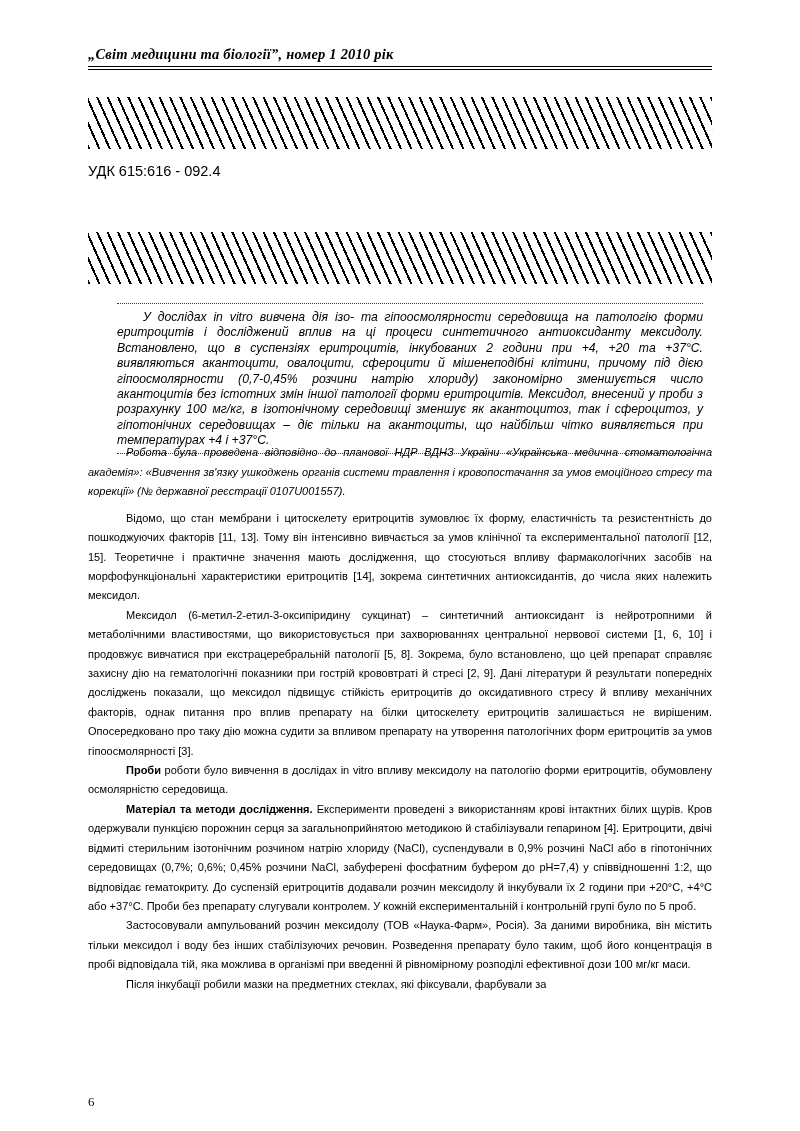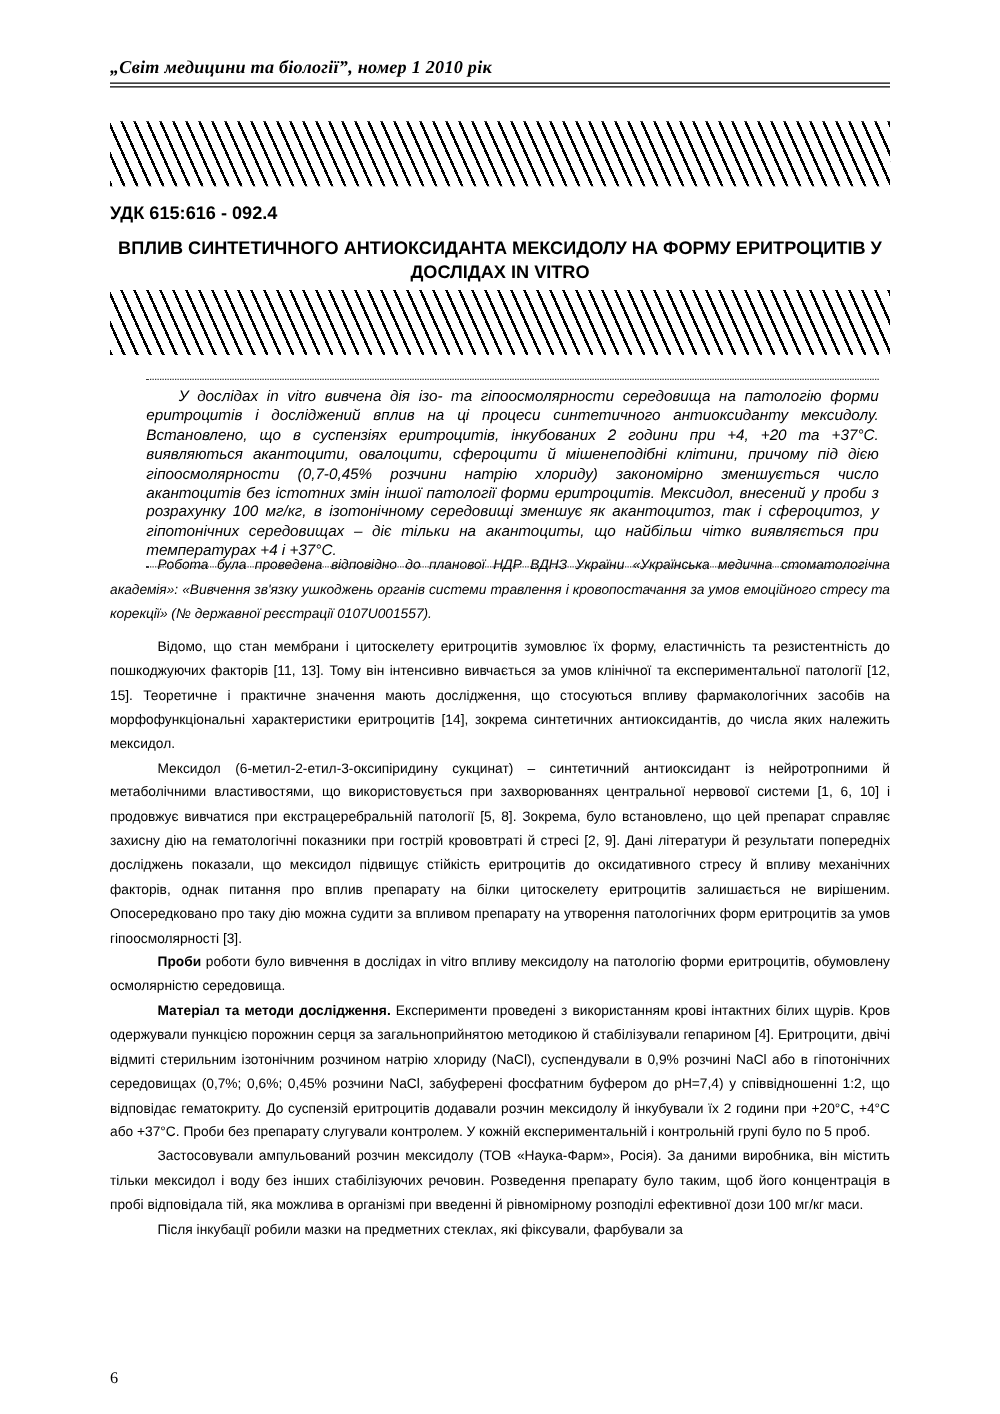--- a/index.html
+++ b/index.html
@@ -84,21 +84,21 @@
   
   .banner-ua::before, .banner-en::before {
     content: "";
   }
 
   
   .udc {
     position: absolute;
     left: 88px;
     top: 163px;
-    font-weight: bold;
+    font-weight: normal;
     font-size: 14.5px;
   }
 
   
   .title {
     position: absolute;
     left: 88px;
     top: 190px;
     width: 624px;
     text-align: center;
@@ -192,21 +192,20 @@
   </div>
 
   <div class="banner">
     <div class="banner-ua">ЕКСПЕРИМЕНТАЛЬНА МЕДИЦИНА</div>
     <div class="banner-en">EXPERIMENTAL MEDICINE</div>
     <div class="hatch"></div>
   </div>
 
   <div class="udc">УДК 615:616 - 092.4</div>
 
-  <div class="title">ВПЛИВ СИНТЕТИЧНОГО АНТИОКСИДАНТА МЕКСИДОЛУ НА ФОРМУ ЕРИТРОЦИТІВ У ДОСЛІДАХ IN VITRO</div>
 
   <div class="authors-block">
     <div class="authors-lines">
       <span class="ln a-names">Л.О. Бабійчук¹, О.М. Важнича², О.В. Сабельнєва¹, Є.В. Мокляк²</span>
       <span class="ln">¹Інститут проблем кріобіології та кріомедицини НАН України, м. Харків,</span>
       <span class="ln">²ВДНЗ України «Українська медична стоматологічна академія», м. Полтава</span>
     </div>
     <div class="hatch"></div>
   </div>
 

